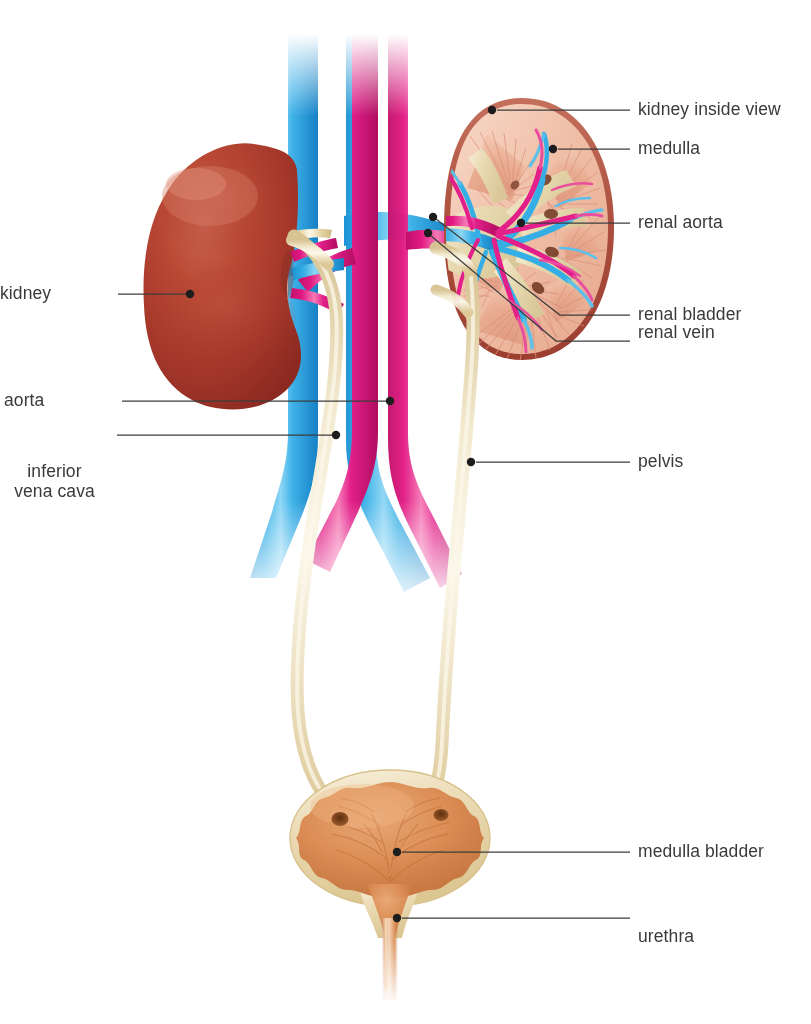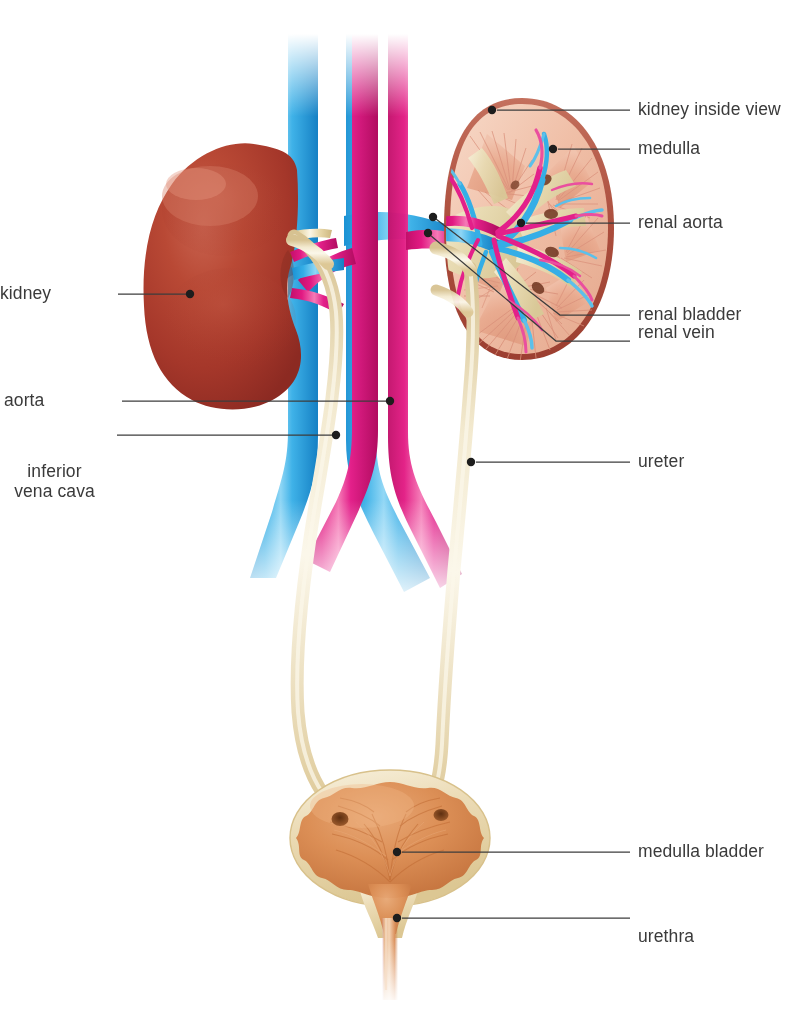--- a/index.html
+++ b/index.html
@@ -471,21 +471,21 @@
       <circle cx="390" cy="401" r="4.2"></circle>
       <circle cx="336" cy="435" r="4.2"></circle>
     </g>
   </svg>
 
   <div class="lbl right" style="left:638px; top:100px;">kidney inside view</div>
   <div class="lbl right" style="left:638px; top:139px;">medulla</div>
   <div class="lbl right" style="left:638px; top:213px;">renal aorta</div>
   <div class="lbl right" style="left:638px; top:305px;">renal bladder</div>
   <div class="lbl right" style="left:638px; top:323px;">renal vein</div>
-  <div class="lbl right" style="left:638px; top:452px;">ureter</div>
+  <div class="lbl right" style="left:638px; top:452px;">pelvis</div>
   <div class="lbl right" style="left:638px; top:842px;">medulla bladder</div>
   <div class="lbl right" style="left:638px; top:908px;margin-top:19px;">urethra</div>
 
   <div class="lbl left" style="left:0px; width:110px; top:284px;">kidney</div>
   <div class="lbl left" style="left:4px; width:114px; top:391px;">aorta</div>
   <div class="lbl left" style="left:0px; width:109px; top:414px; text-align:center;margin-top:48px;">inferior
 vena cava</div>
 
 </div>
 

